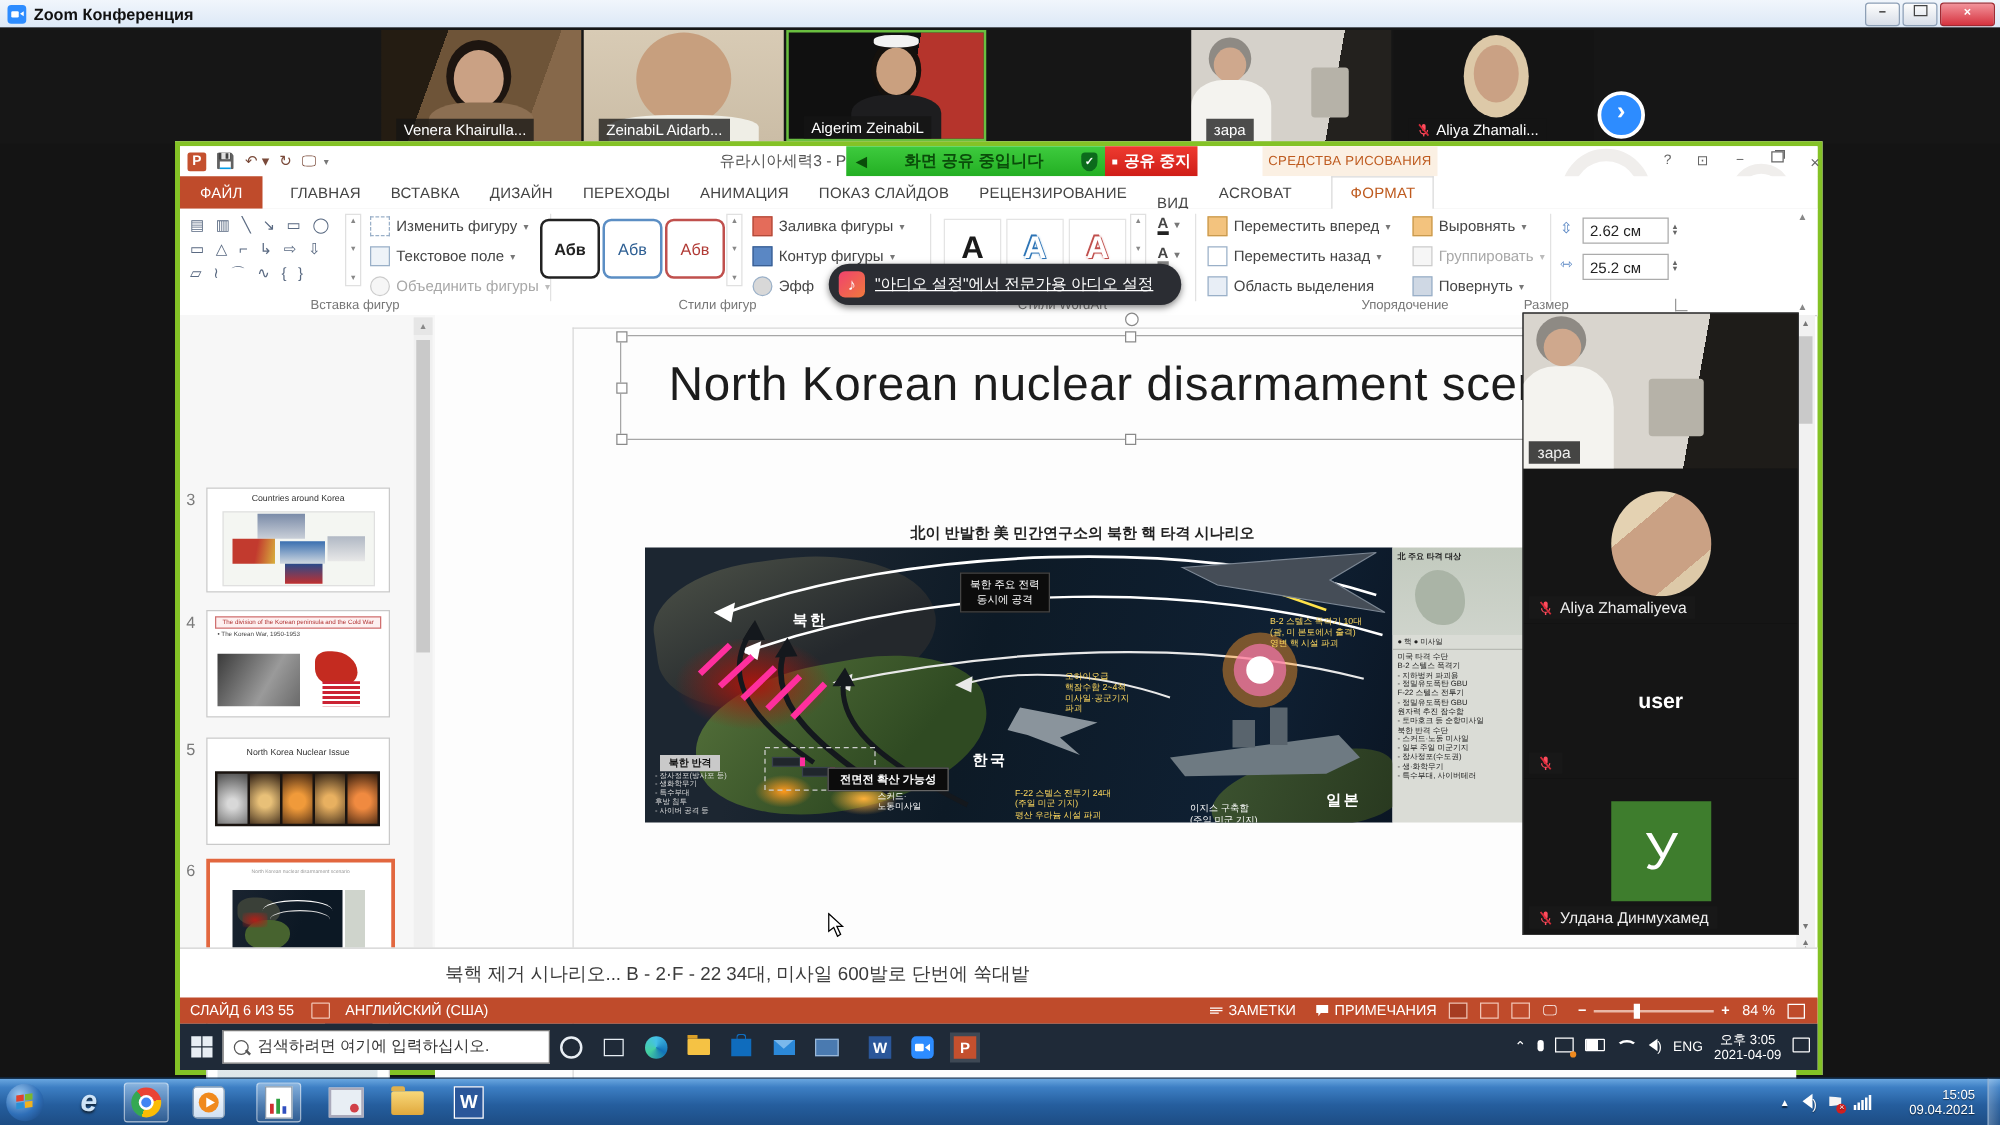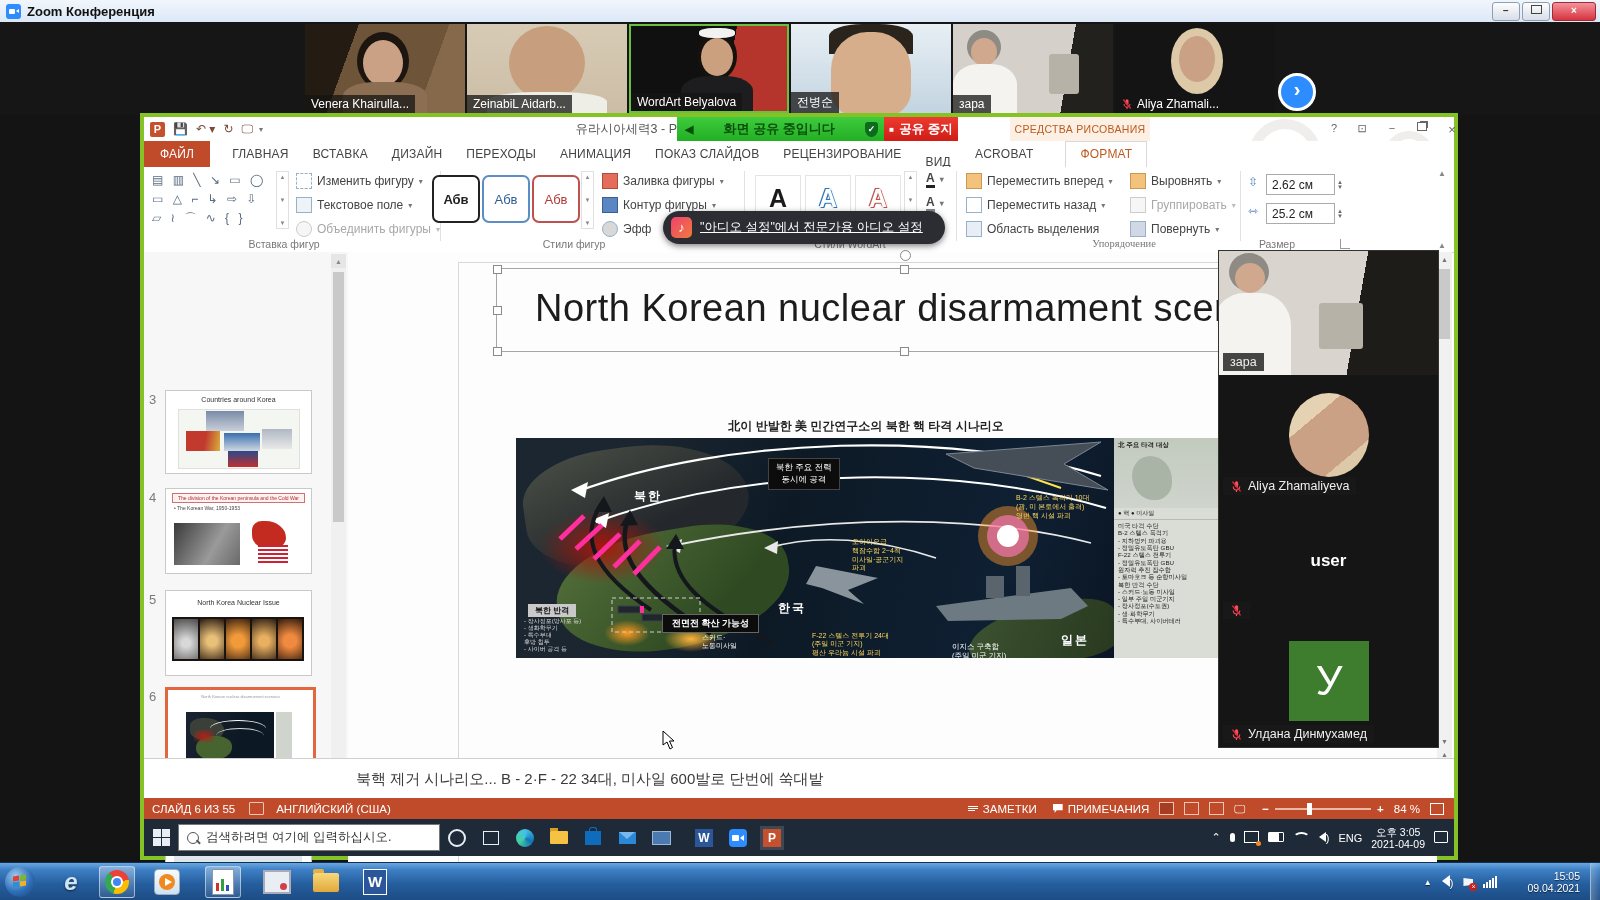--- a/index.html
+++ b/index.html
@@ -17,21 +17,21 @@
   .zlogo{width:15px;height:15px;border-radius:3px;background:#2D8CFF;position:relative;margin:0 6px 0 6px;}
   .zlogo:after{content:"";position:absolute;left:3px;top:5px;width:6px;height:5px;background:#fff;border-radius:1px;}
   .zlogo:before{content:"";position:absolute;left:9.5px;top:5px;border-top:2.5px solid transparent;border-bottom:2.5px solid transparent;border-right:3.5px solid #fff;}
   .winbtn{width:26px;height:17px;border:1px solid #8d9fb5;border-radius:3px;background:linear-gradient(#fdfdfd,#d8dee8);
     color:#333;font-size:10px;line-height:15px;text-align:center;margin-left:2px;}
   .winbtn.close{background:linear-gradient(#f2939b,#d6333f);border-color:#a02a32;color:#fff;width:42px;font-weight:bold;}
 
   
   .strip{left:0;top:22px;width:1600px;height:93px;background:#161616;}
   .vtile{position:absolute;top:2px;width:160px;height:89px;background:#222;overflow:hidden;}
-  .vlabel{position:absolute;left:0;bottom:0;background:rgba(20,20,20,.75);color:#fff;font-size:12px;
+  .vlabel{position:absolute;left:12px;bottom:0;background:rgba(20,20,20,.75);color:#fff;font-size:12px;
     padding:2px 6px;display:flex;align-items:center;gap:4px;max-width:150px;}
   .head{position:absolute;border-radius:50%;}
   .body{position:absolute;border-radius:40% 40% 0 0;}
   .nextbtn{left:1278px;top:51px;width:32px;height:32px;border-radius:50%;background:#2D8CFF;border:3px solid #fff;
     color:#fff;font-size:20px;font-weight:bold;line-height:27px;text-align:center;}
 
   
   .shared{left:140px;top:113px;width:1318px;height:747px;border:4px solid #84c226;box-sizing:border-box;background:#fff;}
   
 
@@ -149,31 +149,24 @@
           <span>ZeinabiL Aidarb...</span>
         </div>
     </div>
 
     <div class="vtile" style="left:629px;background:linear-gradient(100deg,#101010 0 62%,#b5342c 62%);border:2px solid #6abf40;width:156px;height:85px;">
       <div class="head" style="left:66px;top:6px;width:40px;height:48px;background:#15110d;"></div>
       <div class="head" style="left:70px;top:12px;width:32px;height:38px;background:#caa07f;"></div>
       <div class="abs" style="left:68px;top:2px;width:36px;height:10px;background:#f2f2f2;border-radius:40%;"></div>
       <div class="body" style="left:50px;top:50px;width:72px;height:36px;background:#1d1d1f;"></div>
       <div class="vlabel">
-          <span>WordArt Belyalova</span>
-        </div>
-    </div>
-
-    <div class="vtile" style="left:791px;background:linear-gradient(#e8eff5,#c2d4e0);">
-      <div class="head" style="left:38px;top:0px;width:84px;height:30px;background:#2b241d;border-radius:40% 40% 0 0;"></div>
-      <div class="head" style="left:40px;top:8px;width:80px;height:84px;background:#d7ae8c;border-radius:45% 45% 30% 30%;"></div>
-      <div class="vlabel">
-          <span>전병순</span>
-        </div>
-    </div>
+          <span>Aigerim ZeinabiL</span>
+        </div>
+    </div>
+
 
     <div class="vtile" style="left:953px;background:linear-gradient(100deg,#d5d1ca 0 70%,#23211e 70%);">
       <div class="head" style="left:14px;top:6px;width:34px;height:34px;background:#8e8a84;"></div>
       <div class="head" style="left:18px;top:14px;width:26px;height:28px;background:#cfa88d;"></div>
       <div class="body" style="left:0px;top:40px;width:64px;height:52px;background:#f4f3ef;"></div>
       <div class="abs" style="left:96px;top:30px;width:30px;height:40px;background:#b6b2a8;border-radius:3px;"></div>
       <div class="vlabel">
           <span>зара</span>
         </div>
     </div>
@@ -347,40 +340,40 @@
       <div class="rbtn gray" style="left:986px;top:30px;">
         <span class="rico" style="border-color:#ccc;background:#f6f6f6;"></span>
           <span>Группировать</span>
           <span class="drop" style="color:#bbb;">▾</span>
       </div>
       <div class="rbtn" style="left:986px;top:54px;">
         <span class="rico" style="background:#cfd8e4;"></span>
           <span>Повернуть</span>
           <span class="drop">▾</span>
       </div>
-      <div class="glabel" style="left:860px;width:240px;font-family:Liberation Serif, serif;">Упорядочение</div>
+      <div class="glabel" style="left:860px;width:240px;">Упорядочение</div>
       <div class="sep" style="left:1096px;"></div>
 
       <div class="abs" style="left:1104px;top:8px;font-size:12px;color:#5a87c4;">⇳</div>
       <div class="abs row" style="left:1122px;top:7px;">
         <div class="spinbox">2.62 см</div>
         <div class="spinarr">
             <span>▲</span>
             <span>▼</span>
           </div>
       </div>
       <div class="abs" style="left:1104px;top:37px;font-size:12px;color:#5a87c4;">⇿</div>
       <div class="abs row" style="left:1122px;top:36px;">
         <div class="spinbox">25.2 см</div>
         <div class="spinarr">
             <span>▲</span>
             <span>▼</span>
           </div>
       </div>
-      <div class="glabel" style="left:1088px;width:90px;">Размер</div>
+      <div class="glabel" style="left:1048px;width:90px;">Размер</div>
       <div class="abs" style="left:1196px;top:72px;width:9px;height:9px;border-left:1px solid #999;border-bottom:1px solid #999;"></div>
       <div class="abs" style="left:1294px;top:2px;font-size:8px;color:#888;">▲</div>
       <div class="abs" style="left:1294px;top:74px;font-size:8px;color:#888;">▲</div>
     </div>
 
     <div class="abs toast">
       <div class="mico">♪</div>
       <div class="ttext ell" style="max-width:245px;">"아디오 설정"에서 전문가용 아디오 설정</div>
     </div>
 

